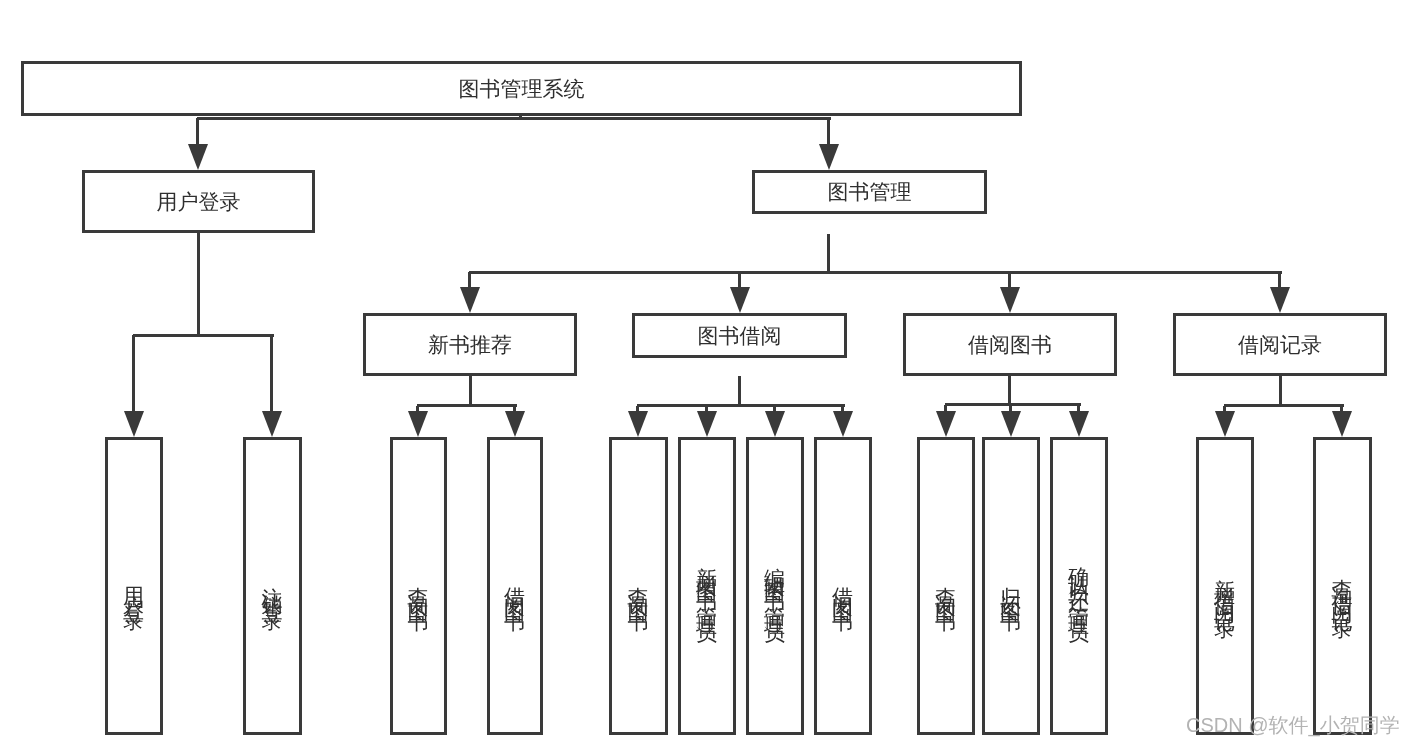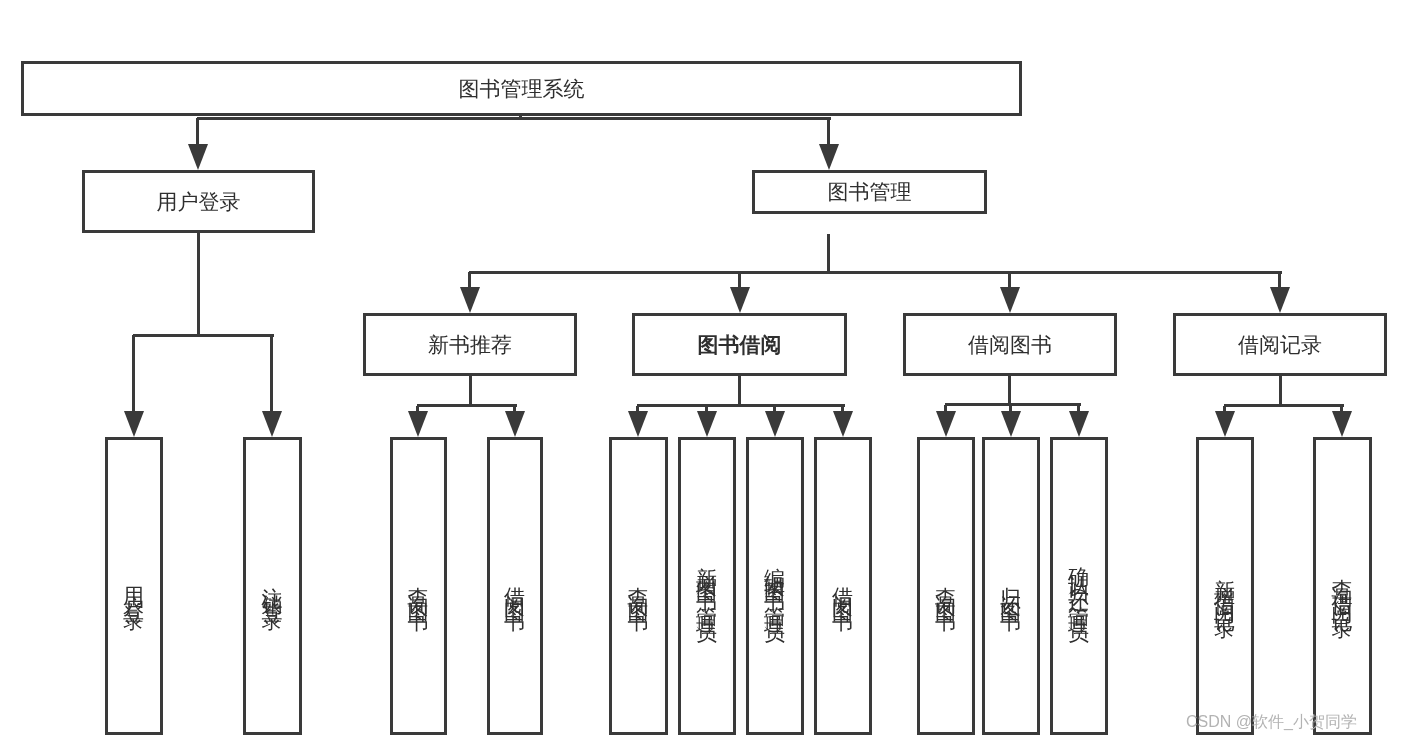--- a/index.html
+++ b/index.html
@@ -33,21 +33,21 @@
   .hline,.vline{position:absolute;background:var(--line);z-index:1;}
   .hline{height:3px;}
   .vline{width:3px;}
   .arrow{position:absolute;width:20px;z-index:1;}
   .arrow .stem{position:absolute;left:8px;top:0;width:3px;height:calc(100% - 22px);background:var(--line);}
   .arrow .head{position:absolute;left:0;bottom:0;width:0;height:0;
     border-left:10px solid transparent;border-right:10px solid transparent;
     border-top:26px solid var(--line);}
   .watermark{
     position:absolute;left:1186px;top:712px;
-    font-size:16px;color:var(--wm);z-index:6;white-space:nowrap;
+    font-size:20px;color:var(--wm);z-index:6;white-space:nowrap;
   }
 </style>
 </head>
 <body>
 
 <div id="canvas">
 
   <div class="box" style="left:21px;top:13px;width:1001px;height:55px;margin-top:48px;">
     <span class="lbl">图书管理系统</span>
   </div>
@@ -56,21 +56,21 @@
     <span class="lbl">用户登录</span>
   </div>
 
   <div class="box" style="left:712px;top:170px;width:235px;height:44px;margin-left:40px;">
     <span class="lbl">图书管理</span>
   </div>
 
   <div class="box" style="left:363px;top:313px;width:214px;height:63px;font-family:Liberation Serif, serif;">
     <span class="lbl">新书推荐</span>
   </div>
-  <div class="box" style="left:632px;top:313px;width:215px;height:63px;font-weight:bold;">
+  <div class="box" style="left:632px;top:313px;width:215px;height:45px;">
     <span class="lbl">图书借阅</span>
   </div>
   <div class="box" style="left:903px;top:313px;width:214px;height:63px;">
     <span class="lbl">借阅图书</span>
   </div>
   <div class="box" style="left:1173px;top:313px;width:214px;height:63px;">
     <span class="lbl">借阅记录</span>
   </div>
 
   <div class="box vbox" style="left:105px;top:437px;width:58px;height:298px;">

